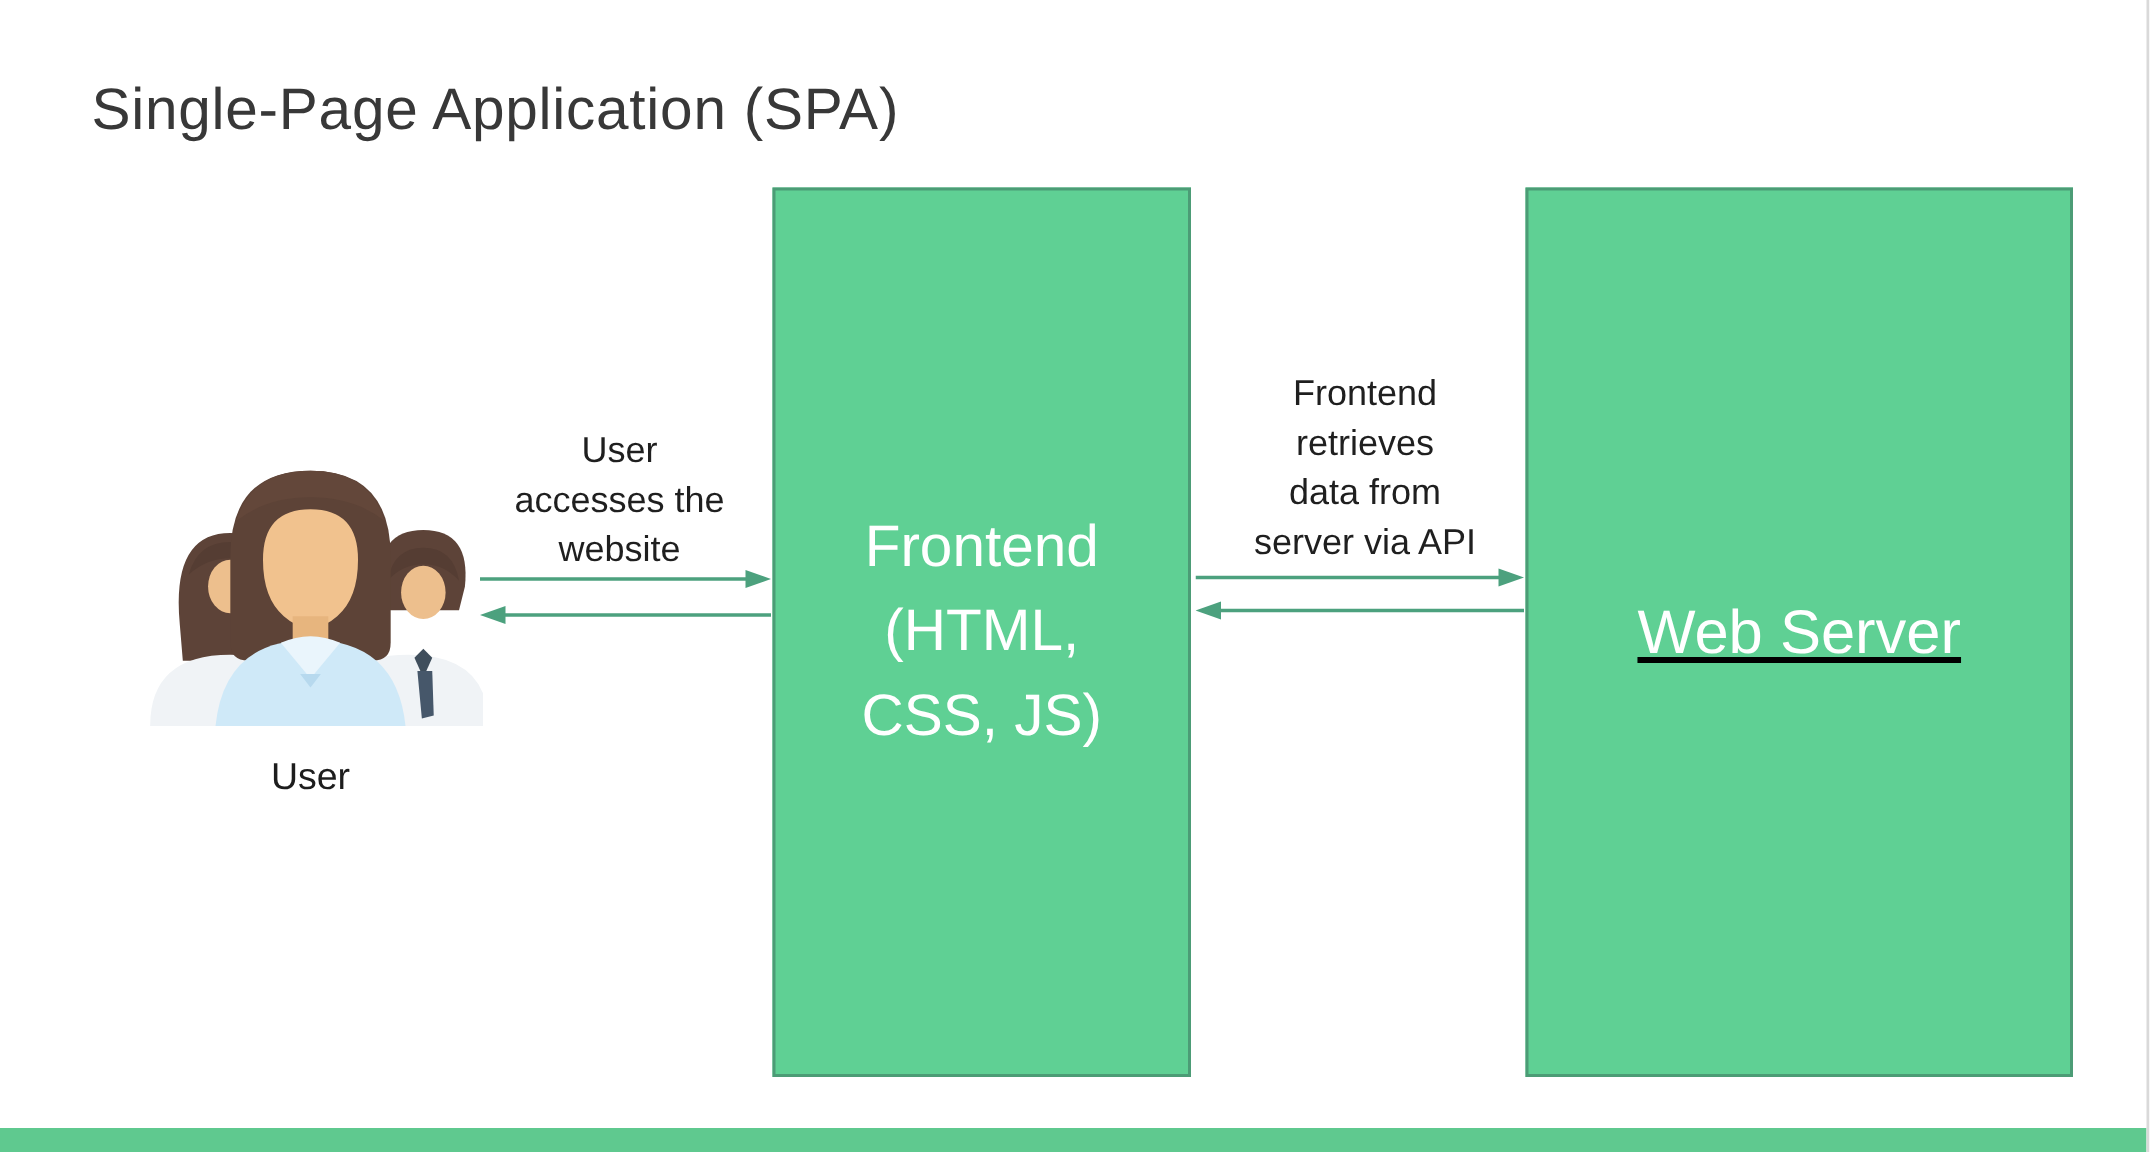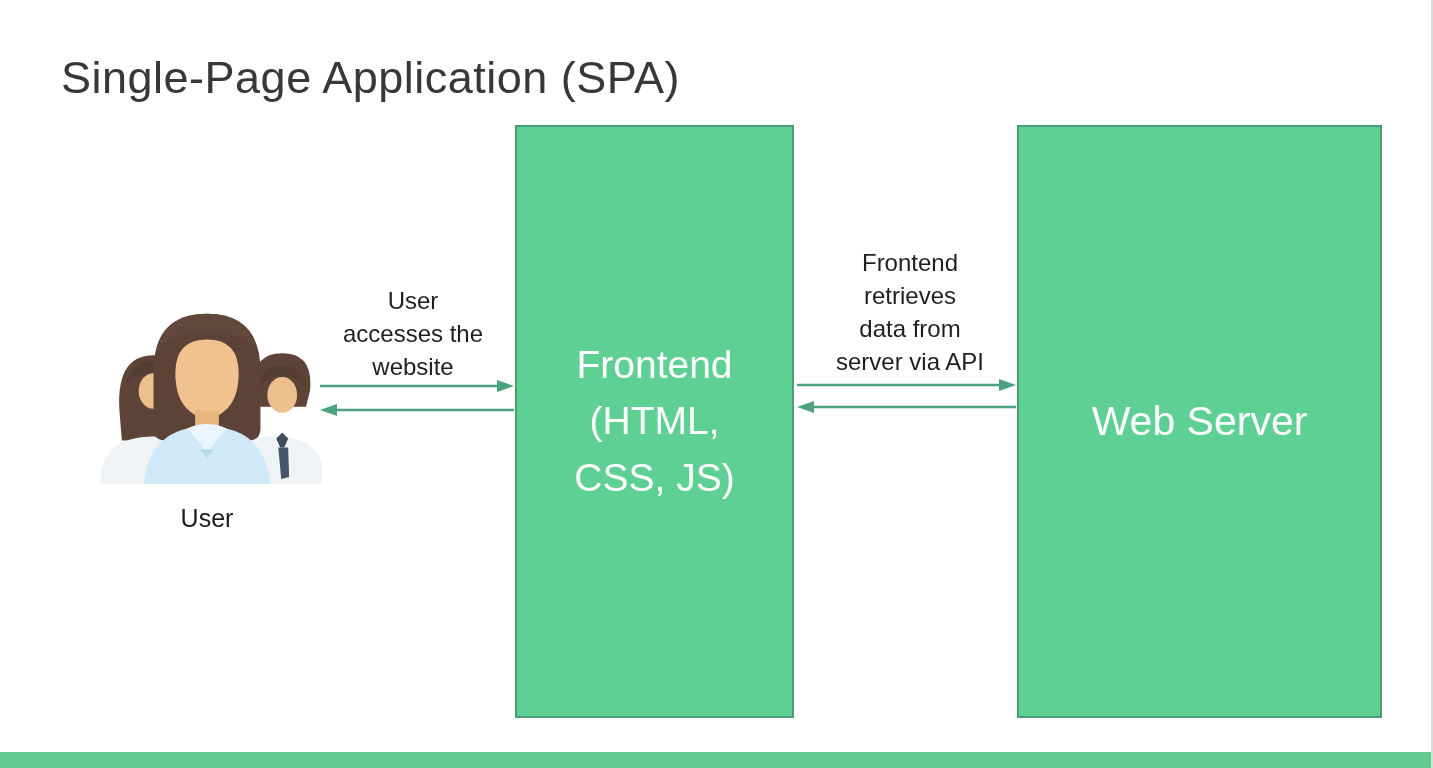--- a/index.html
+++ b/index.html
@@ -11,21 +11,21 @@
     background: #ffffff;
     overflow: hidden;
     border-right: 2px solid #d9d9d9;
     box-sizing: border-box;
   }
   .title {
     position: absolute;
     left: 61px;
     top: 52px;
     margin: 0;
-    font-size: 45px;
+    font-size: 39px;
     font-weight: 400;
     letter-spacing: 0.5px;
     color: #383838;
     white-space: nowrap;
   }
   .node {
     position: absolute;
     top: 125px;
     height: 593px;
     box-sizing: border-box;
@@ -155,19 +155,19 @@
       <polygon points="202,1 219,7 202,13" fill="currentColor"></polygon>
     </svg>
   </div>
   <div class="arrow arrow-4" style="color: rgb(76, 161, 126);">
     <svg width="219" height="14" viewBox="0 0 219 14">
       <line x1="16" y1="7" x2="219" y2="7" stroke="currentColor" stroke-width="2.4"></line>
       <polygon points="17,1 0,7 17,13" fill="currentColor"></polygon>
     </svg>
   </div>
 
-  <div class="node node-webserver" style="background-color: rgb(95, 208, 148); border-color: rgb(76, 156, 118);">
+  <div class="node node-webserver" style="background-color: rgb(95, 208, 148); border-color: rgb(76, 156, 118); text-decoration: underline;">
     <span class="node-label" style="color: rgb(255, 255, 255);">Web Server</span>
   </div>
 
   <div class="footer-bar" style="background-color: rgb(95, 201, 143);"></div>
 
 </div>
 
 </body></html>

